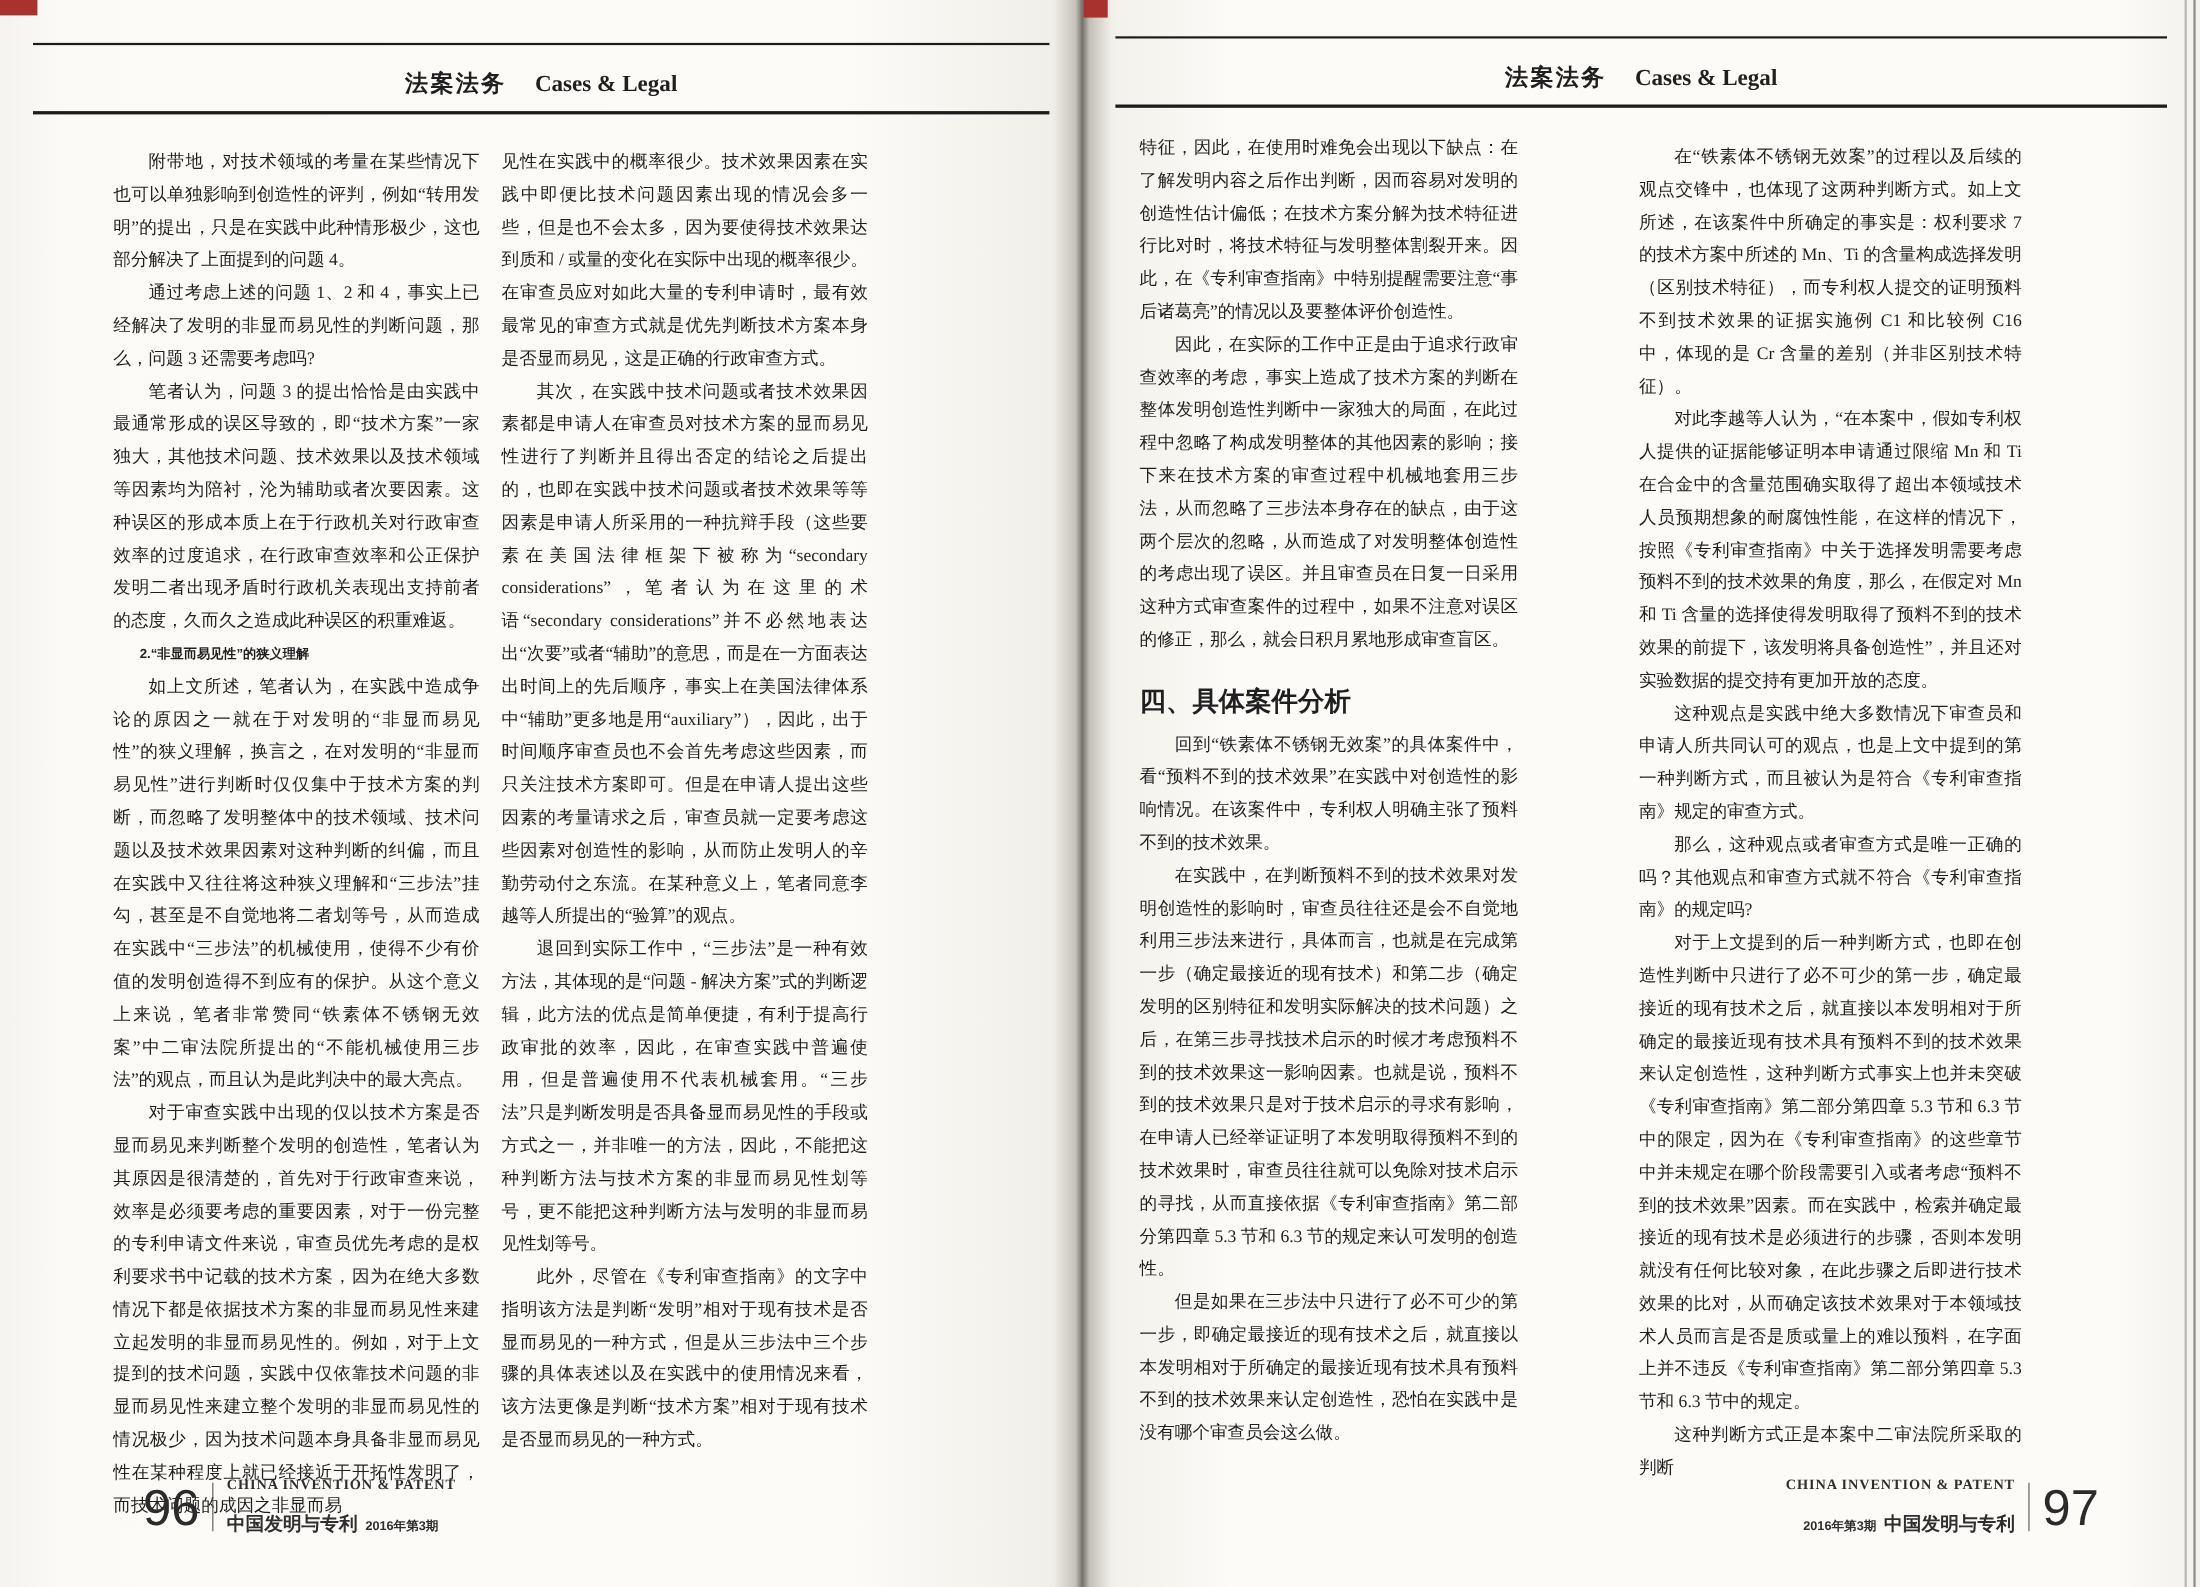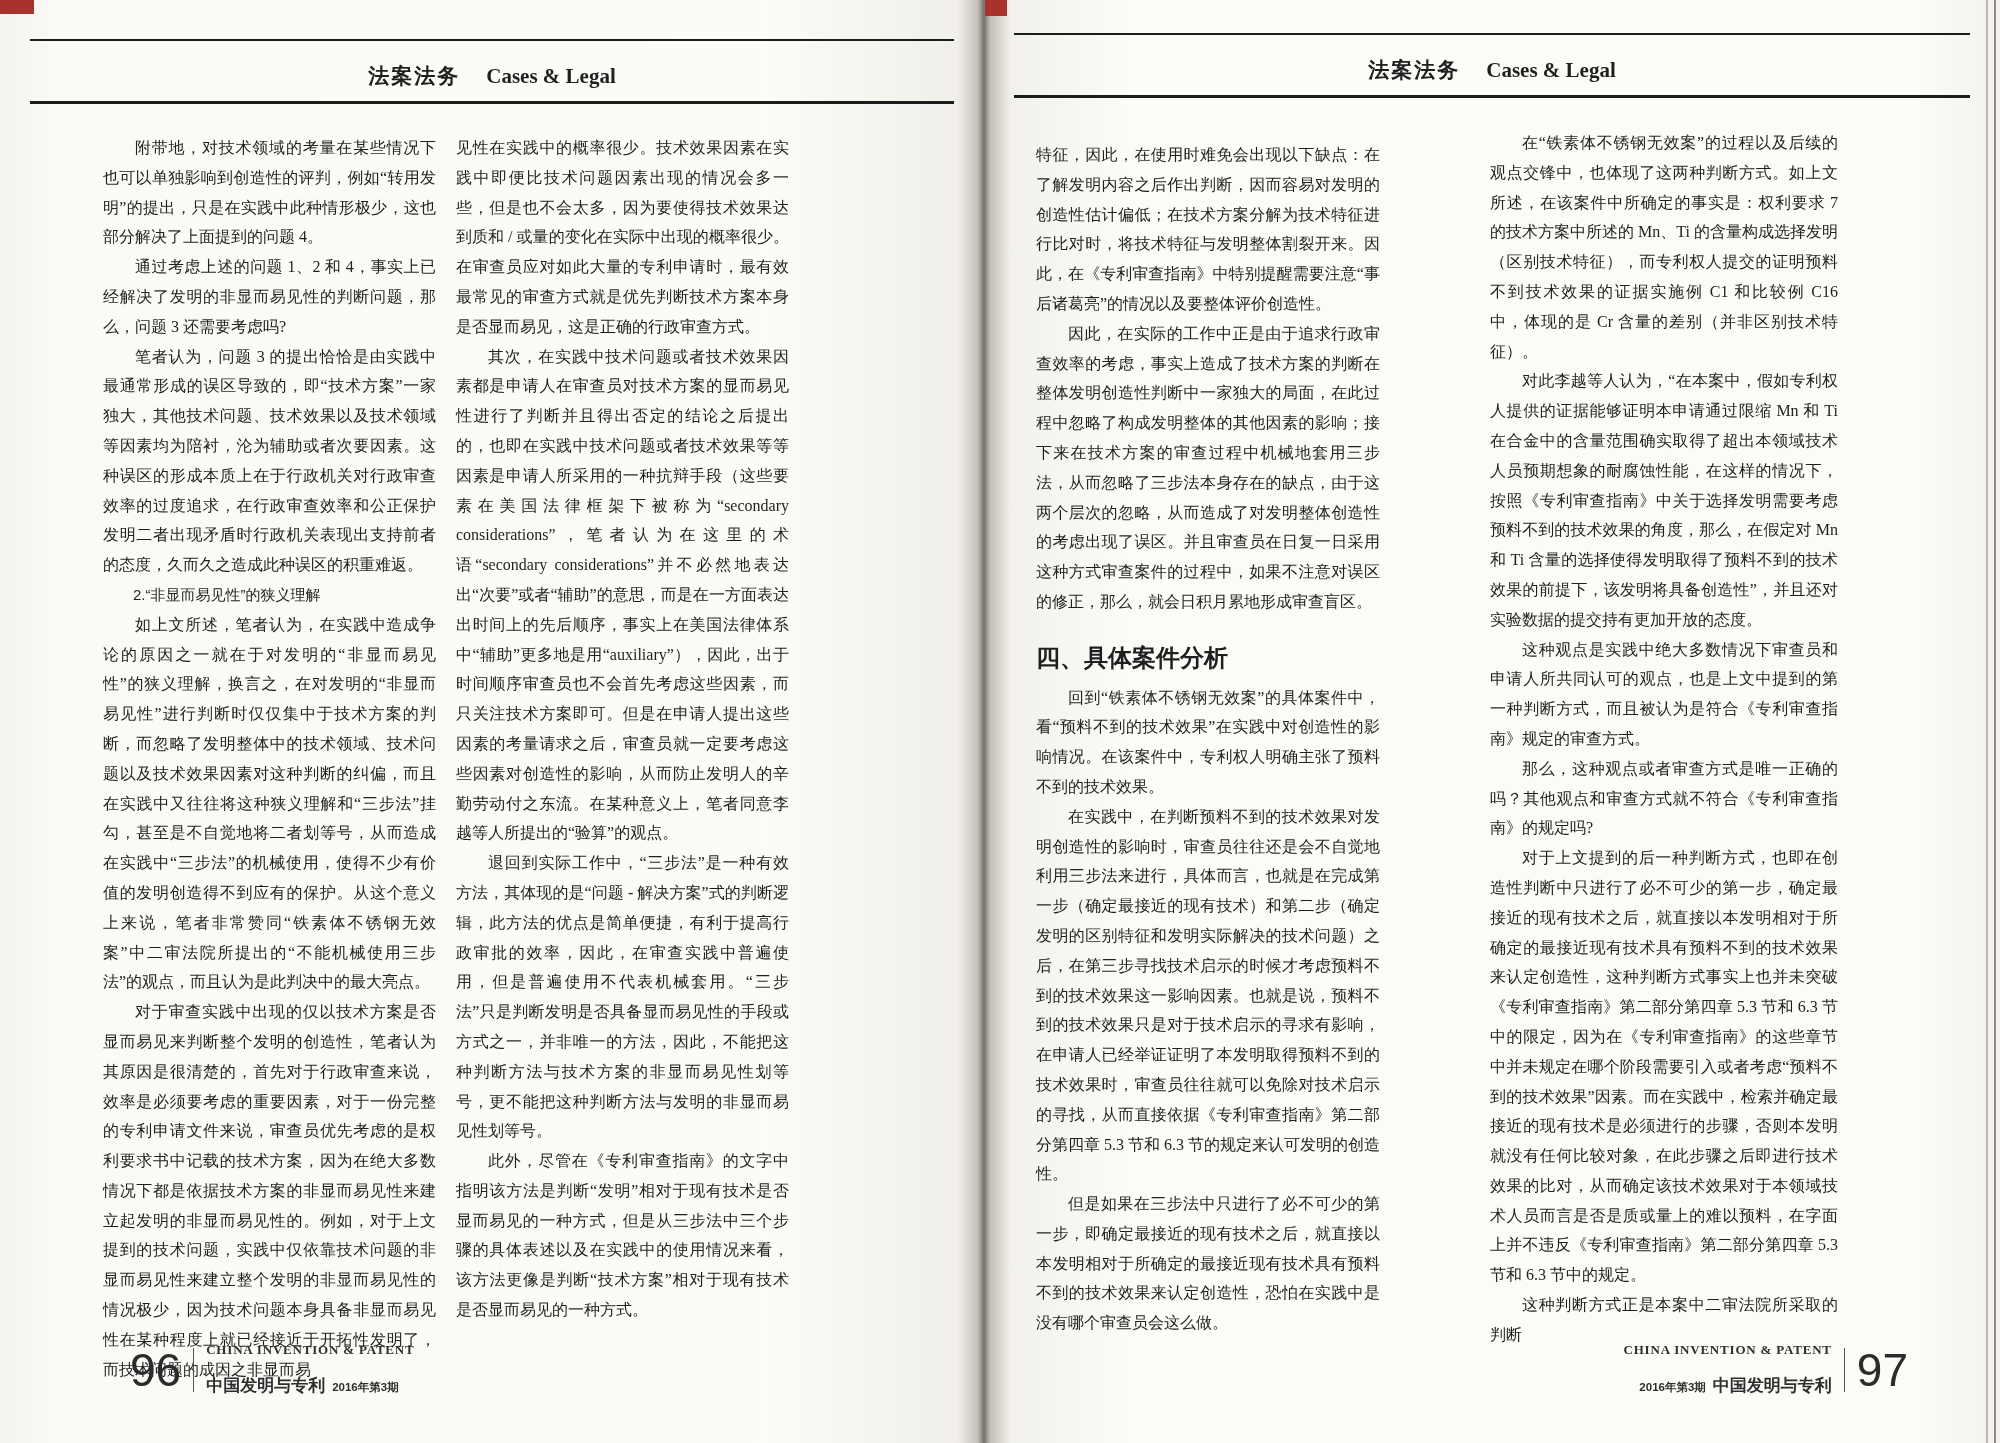--- a/index.html
+++ b/index.html
@@ -35,21 +35,21 @@
   .rule-bottom{position:absolute;left:30px;right:30px;height:3px;background:var(--rule-black);}
   .header-text{position:absolute;left:0;right:0;text-align:center;white-space:nowrap;}
   .header-cn{font-family:"Liberation Sans","DejaVu Sans",sans-serif;font-weight:700;font-size:21px;letter-spacing:2px;}
   .header-en{font-family:"Liberation Serif","DejaVu Serif",serif;font-weight:700;font-size:21px;margin-left:26px;}
 
   
   .column{position:absolute;}
   .blk{margin:0;font-size:16px;line-height:29.8px;text-align:justify;color:var(--ink);}
   .p{text-indent:2em;}
   .pcont{text-indent:0;}
-  .h-sub{font-family:"Liberation Sans","DejaVu Sans",sans-serif;font-weight:400;text-indent:2em;font-size:15px;}
+  .h-sub{font-family:"Liberation Sans","DejaVu Sans",sans-serif;font-weight:700;text-indent:2em;font-size:12px;}
   .h-main{font-family:"Liberation Sans","DejaVu Sans",sans-serif;font-weight:700;font-size:24px;margin:26px 0 10px;text-indent:0;}
 
   
   .footer{position:absolute;top:1342px;display:flex;align-items:center;margin-left:35px;}
   .footer-left{left:95px;}
   .footer-right{right:92px;}
   .page-num{font-family:"Liberation Sans","DejaVu Sans",sans-serif;font-size:46px;line-height:1;color:#2b2b2b;font-weight:400;}
   .footer-divider{width:1px;height:44px;background:#555;margin:0 12px;}
   .footer-info{display:flex;flex-direction:column;justify-content:center;gap:16px;}
   .footer-info.right{text-align:right;align-items:flex-end;}
@@ -100,21 +100,21 @@
 
   <div class="page page-right">
     <div class="page-header">
       <div class="rule-top" style="top:33px"></div>
       <div class="header-text" style="top:56px">
         <span class="header-cn">法案法务</span><span class="header-en">Cases &amp; Legal</span>
       </div>
       <div class="rule-bottom" style="top:95px"></div>
     </div>
 
-    <div class="column" style="left:52px;top:140px;width:344px;">
+    <div class="column" style="left:52px;top:120px;width:344px;">
         <p class="blk pcont">特征，因此，在使用时难免会出现以下缺点：在了解发明内容之后作出判断，因而容易对发明的创造性估计偏低；在技术方案分解为技术特征进行比对时，将技术特征与发明整体割裂开来。因此，在《专利审查指南》中特别提醒需要注意“事后诸葛亮”的情况以及要整体评价创造性。</p>
         <p class="blk p">因此，在实际的工作中正是由于追求行政审查效率的考虑，事实上造成了技术方案的判断在整体发明创造性判断中一家独大的局面，在此过程中忽略了构成发明整体的其他因素的影响；接下来在技术方案的审查过程中机械地套用三步法，从而忽略了三步法本身存在的缺点，由于这两个层次的忽略，从而造成了对发明整体创造性的考虑出现了误区。并且审查员在日复一日采用这种方式审查案件的过程中，如果不注意对误区的修正，那么，就会日积月累地形成审查盲区。</p>
         <div class="blk h-main">四、具体案件分析</div>
         <p class="blk p">回到“铁素体不锈钢无效案”的具体案件中，看“预料不到的技术效果”在实践中对创造性的影响情况。在该案件中，专利权人明确主张了预料不到的技术效果。</p>
         <p class="blk p">在实践中，在判断预料不到的技术效果对发明创造性的影响时，审查员往往还是会不自觉地利用三步法来进行，具体而言，也就是在完成第一步（确定最接近的现有技术）和第二步（确定发明的区别特征和发明实际解决的技术问题）之后，在第三步寻找技术启示的时候才考虑预料不到的技术效果这一影响因素。也就是说，预料不到的技术效果只是对于技术启示的寻求有影响，在申请人已经举证证明了本发明取得预料不到的技术效果时，审查员往往就可以免除对技术启示的寻找，从而直接依据《专利审查指南》第二部分第四章 5.3 节和 6.3 节的规定来认可发明的创造性。</p>
         <p class="blk p">但是如果在三步法中只进行了必不可少的第一步，即确定最接近的现有技术之后，就直接以本发明相对于所确定的最接近现有技术具有预料不到的技术效果来认定创造性，恐怕在实践中是没有哪个审查员会这么做。</p>
       </div>
     <div class="column" style="left:506px;top:128px;width:348px;">
         <p class="blk p">在“铁素体不锈钢无效案”的过程以及后续的观点交锋中，也体现了这两种判断方式。如上文所述，在该案件中所确定的事实是：权利要求 7 的技术方案中所述的 Mn、Ti 的含量构成选择发明（区别技术特征），而专利权人提交的证明预料不到技术效果的证据实施例 C1 和比较例 C16 中，体现的是 Cr 含量的差别（并非区别技术特征）。</p>
         <p class="blk p">对此李越等人认为，“在本案中，假如专利权人提供的证据能够证明本申请通过限缩 Mn 和 Ti 在合金中的含量范围确实取得了超出本领域技术人员预期想象的耐腐蚀性能，在这样的情况下，按照《专利审查指南》中关于选择发明需要考虑预料不到的技术效果的角度，那么，在假定对 Mn 和 Ti 含量的选择使得发明取得了预料不到的技术效果的前提下，该发明将具备创造性”，并且还对实验数据的提交持有更加开放的态度。</p>

